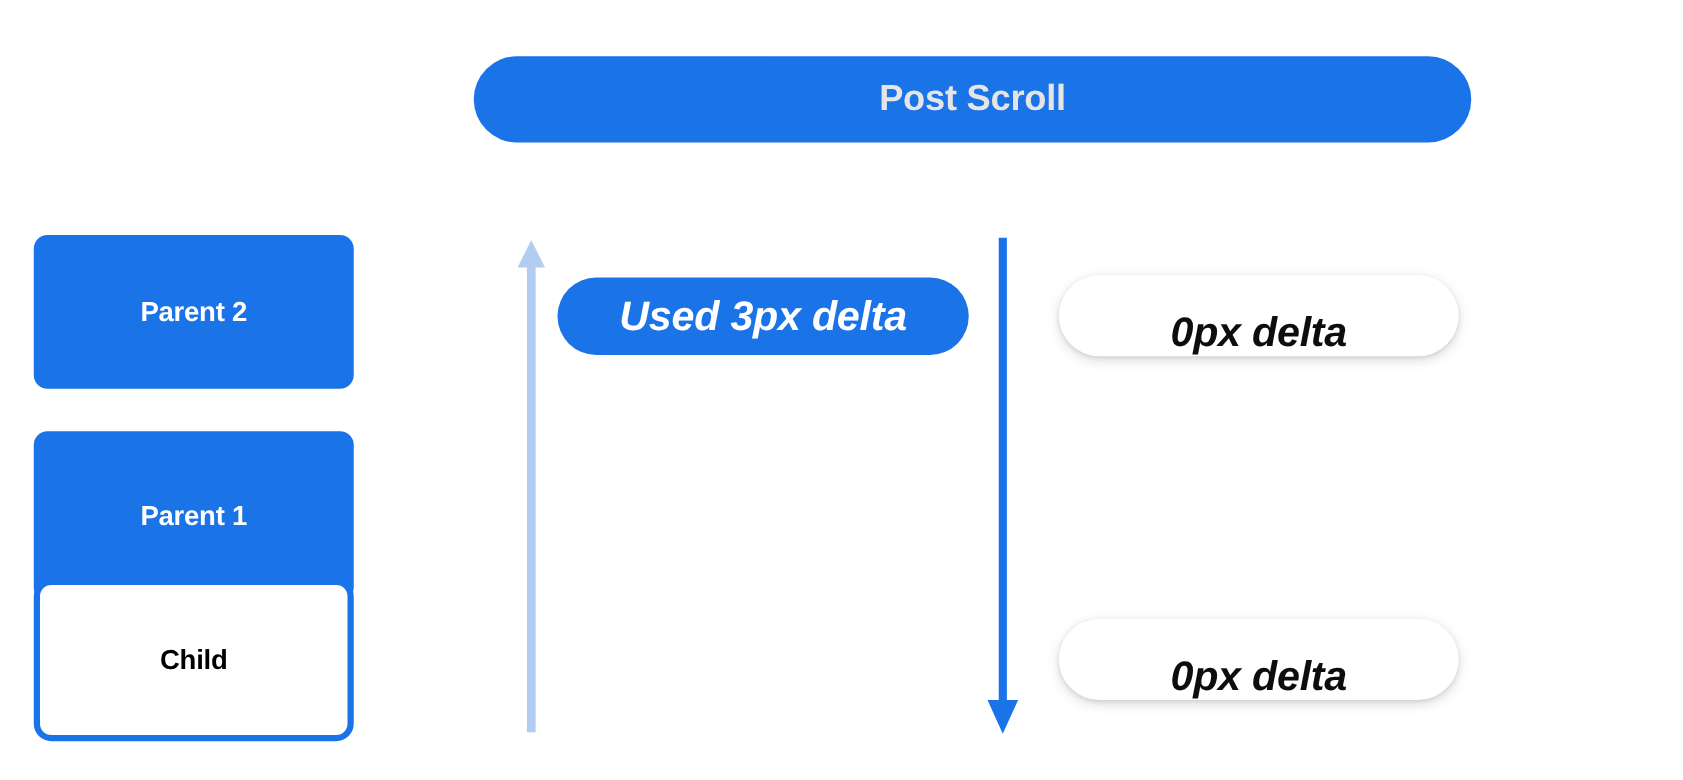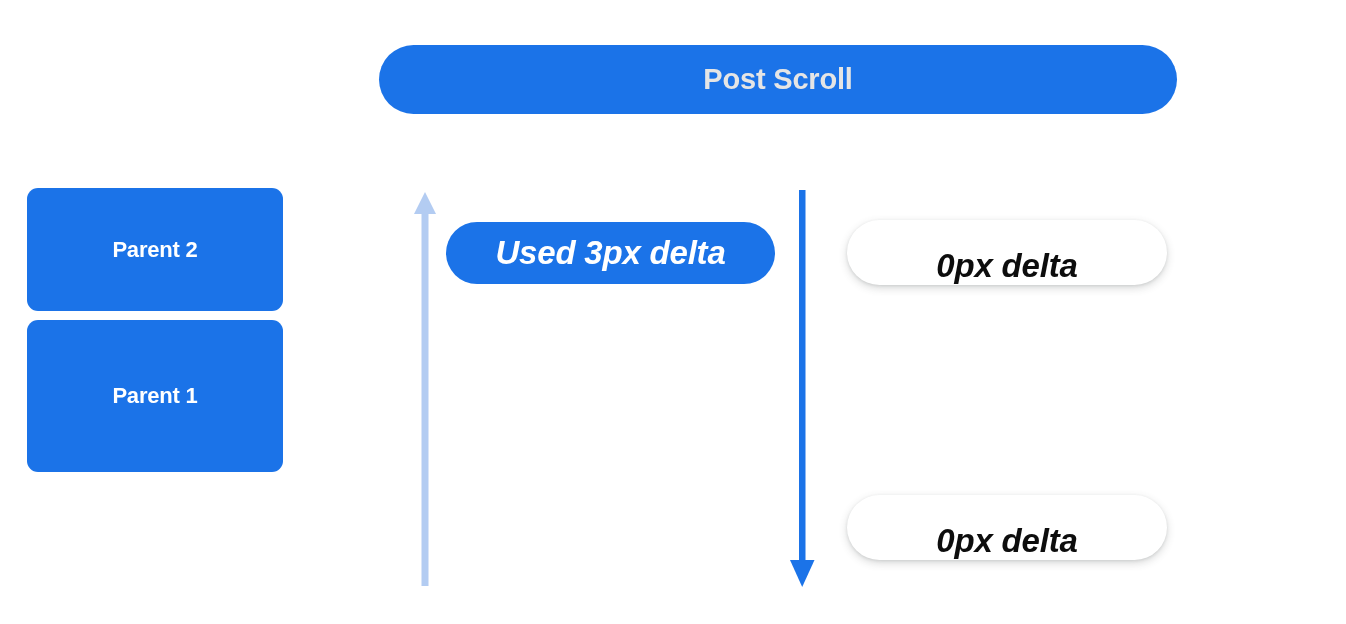--- a/index.html
+++ b/index.html
@@ -55,22 +55,22 @@
     font-weight: bold;
     letter-spacing: -0.2px;
   }
   .box-parent2 {
     top: 188px;
     height: 123px;
     background: #1b73e8;
     border-radius: 11px;
   }
   .box-parent1 {
-    top: 320px;
-    height: 152px;
+    top: 345px;
+    height: 136px;
     background: #1b73e8;
     border-radius: 11px;
   }
   .box-parent2 .box-label,
   .box-parent1 .box-label {
     color: #ffffff;
   }
   .box-child {
     top: 463px;
     height: 130px;
@@ -155,20 +155,23 @@
   </div>
 
   <div class="stack-box box-parent2">
     <span class="box-label">Parent 2</span>
   </div>
 
   <div class="stack-box box-parent1">
     <span class="box-label">Parent 1</span>
   </div>
 
+  <div class="stack-box box-child">
+    <span class="box-label">Child</span>
+  </div>
 
   <svg class="arrow arrow-up" viewBox="0 0 42 396">
     <polygon points="21,2 32,24 10,24" fill="#b3ccf2"></polygon>
     <rect x="17.5" y="22" width="7" height="374" fill="#b3ccf2"></rect>
   </svg>
 
   <svg class="arrow arrow-down" viewBox="0 0 46 398">
     <rect x="19" y="0" width="6.5" height="372" fill="#1b73e8"></rect>
     <polygon points="22.2,397 10,370 34.5,370" fill="#1b73e8"></polygon>
   </svg>

